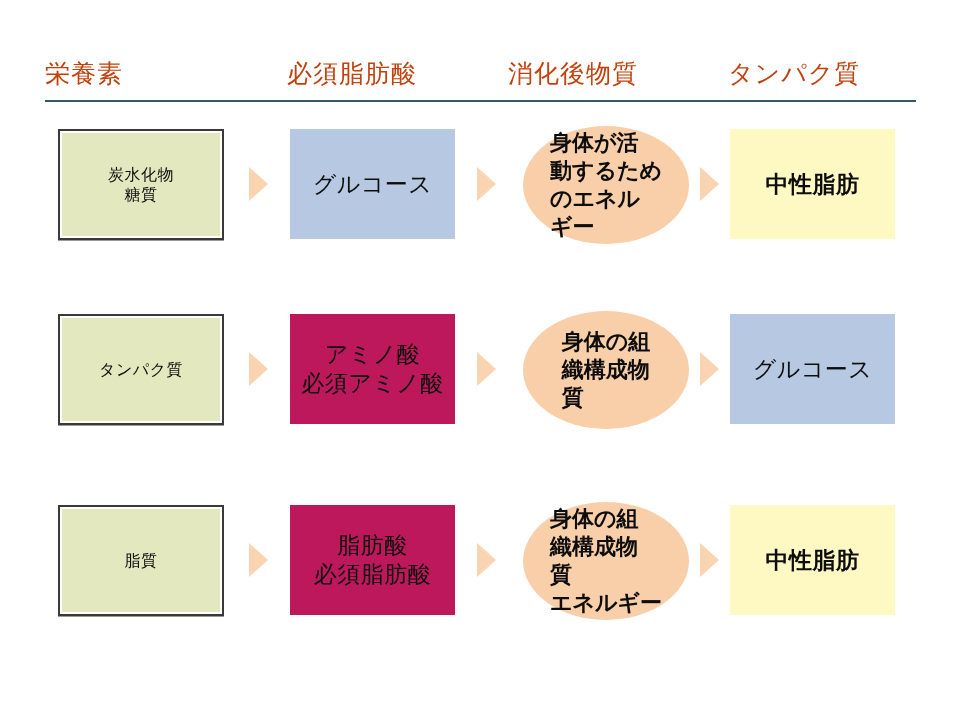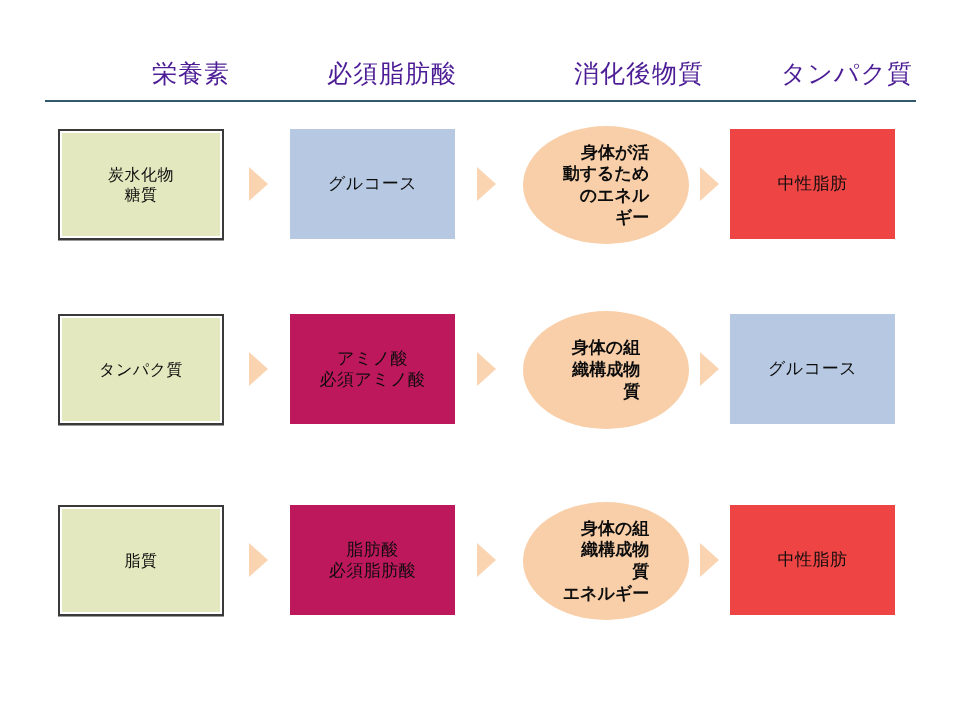--- a/index.html
+++ b/index.html
@@ -28,23 +28,23 @@
     left: 0;
     top: 50px;
     width: 960px;
     height: 46px;
   }
   .col-header {
     position: absolute;
     top: 0;
     height: 46px;
     line-height: 46px;
-    text-align: right;
+    text-align: left;
     font-size: 25px;
-    color: #4c1d95;
+    color: #c2410c;
     letter-spacing: 1px;
     white-space: nowrap;
   }
   .col-header.c1 { left: 45px;  width: 185px; }
   .col-header.c2 { left: 287px; width: 170px; }
   .col-header.c3 { left: 508px; width: 196px; }
   .col-header.c4 { left: 728px; width: 185px; }
 
   .header-rule {
     position: absolute;
@@ -91,51 +91,51 @@
   
   .chip {
     position: absolute;
     top: 0;
     box-sizing: border-box;
     display: flex;
     align-items: center;
     justify-content: center;
   }
   .chip .box-text {
-    font-size: 17px;
+    font-size: 23px;
     color: #0d0d0d;
     text-align: center;
     line-height: 1.25;
     letter-spacing: 0.5px;
   }
   .chip.col2 { left: 290px; width: 165px; height: 110px; }
   .chip.col4 { left: 730px; width: 165px; height: 110px; }
 
   .fill-blue  { background: #b7c9e2; }
   .fill-pink  { background: #be185d; }
-  .fill-cyan  { background: #ef4444; }
+  .fill-cyan  { background: #fef9c3; font-weight: bold; }
 
   
   .ellipse {
     position: absolute;
     left: 523px;
     top: -3px;
     width: 166px;
     height: 118px;
     background: #f9cfa9;
     border-radius: 50%;
     display: flex;
     align-items: center;
     justify-content: center;
     box-sizing: border-box;
   }
   .ellipse .box-text {
-    font-size: 17px;
+    font-size: 22px;
     color: #0d0d0d;
-    text-align: right;
+    text-align: left;
     line-height: 1.28;
     font-weight: bold;
     letter-spacing: 0px;
     padding: 0 12px;
   }
 
   
   .arrow {
     position: absolute;
     width: 0;

